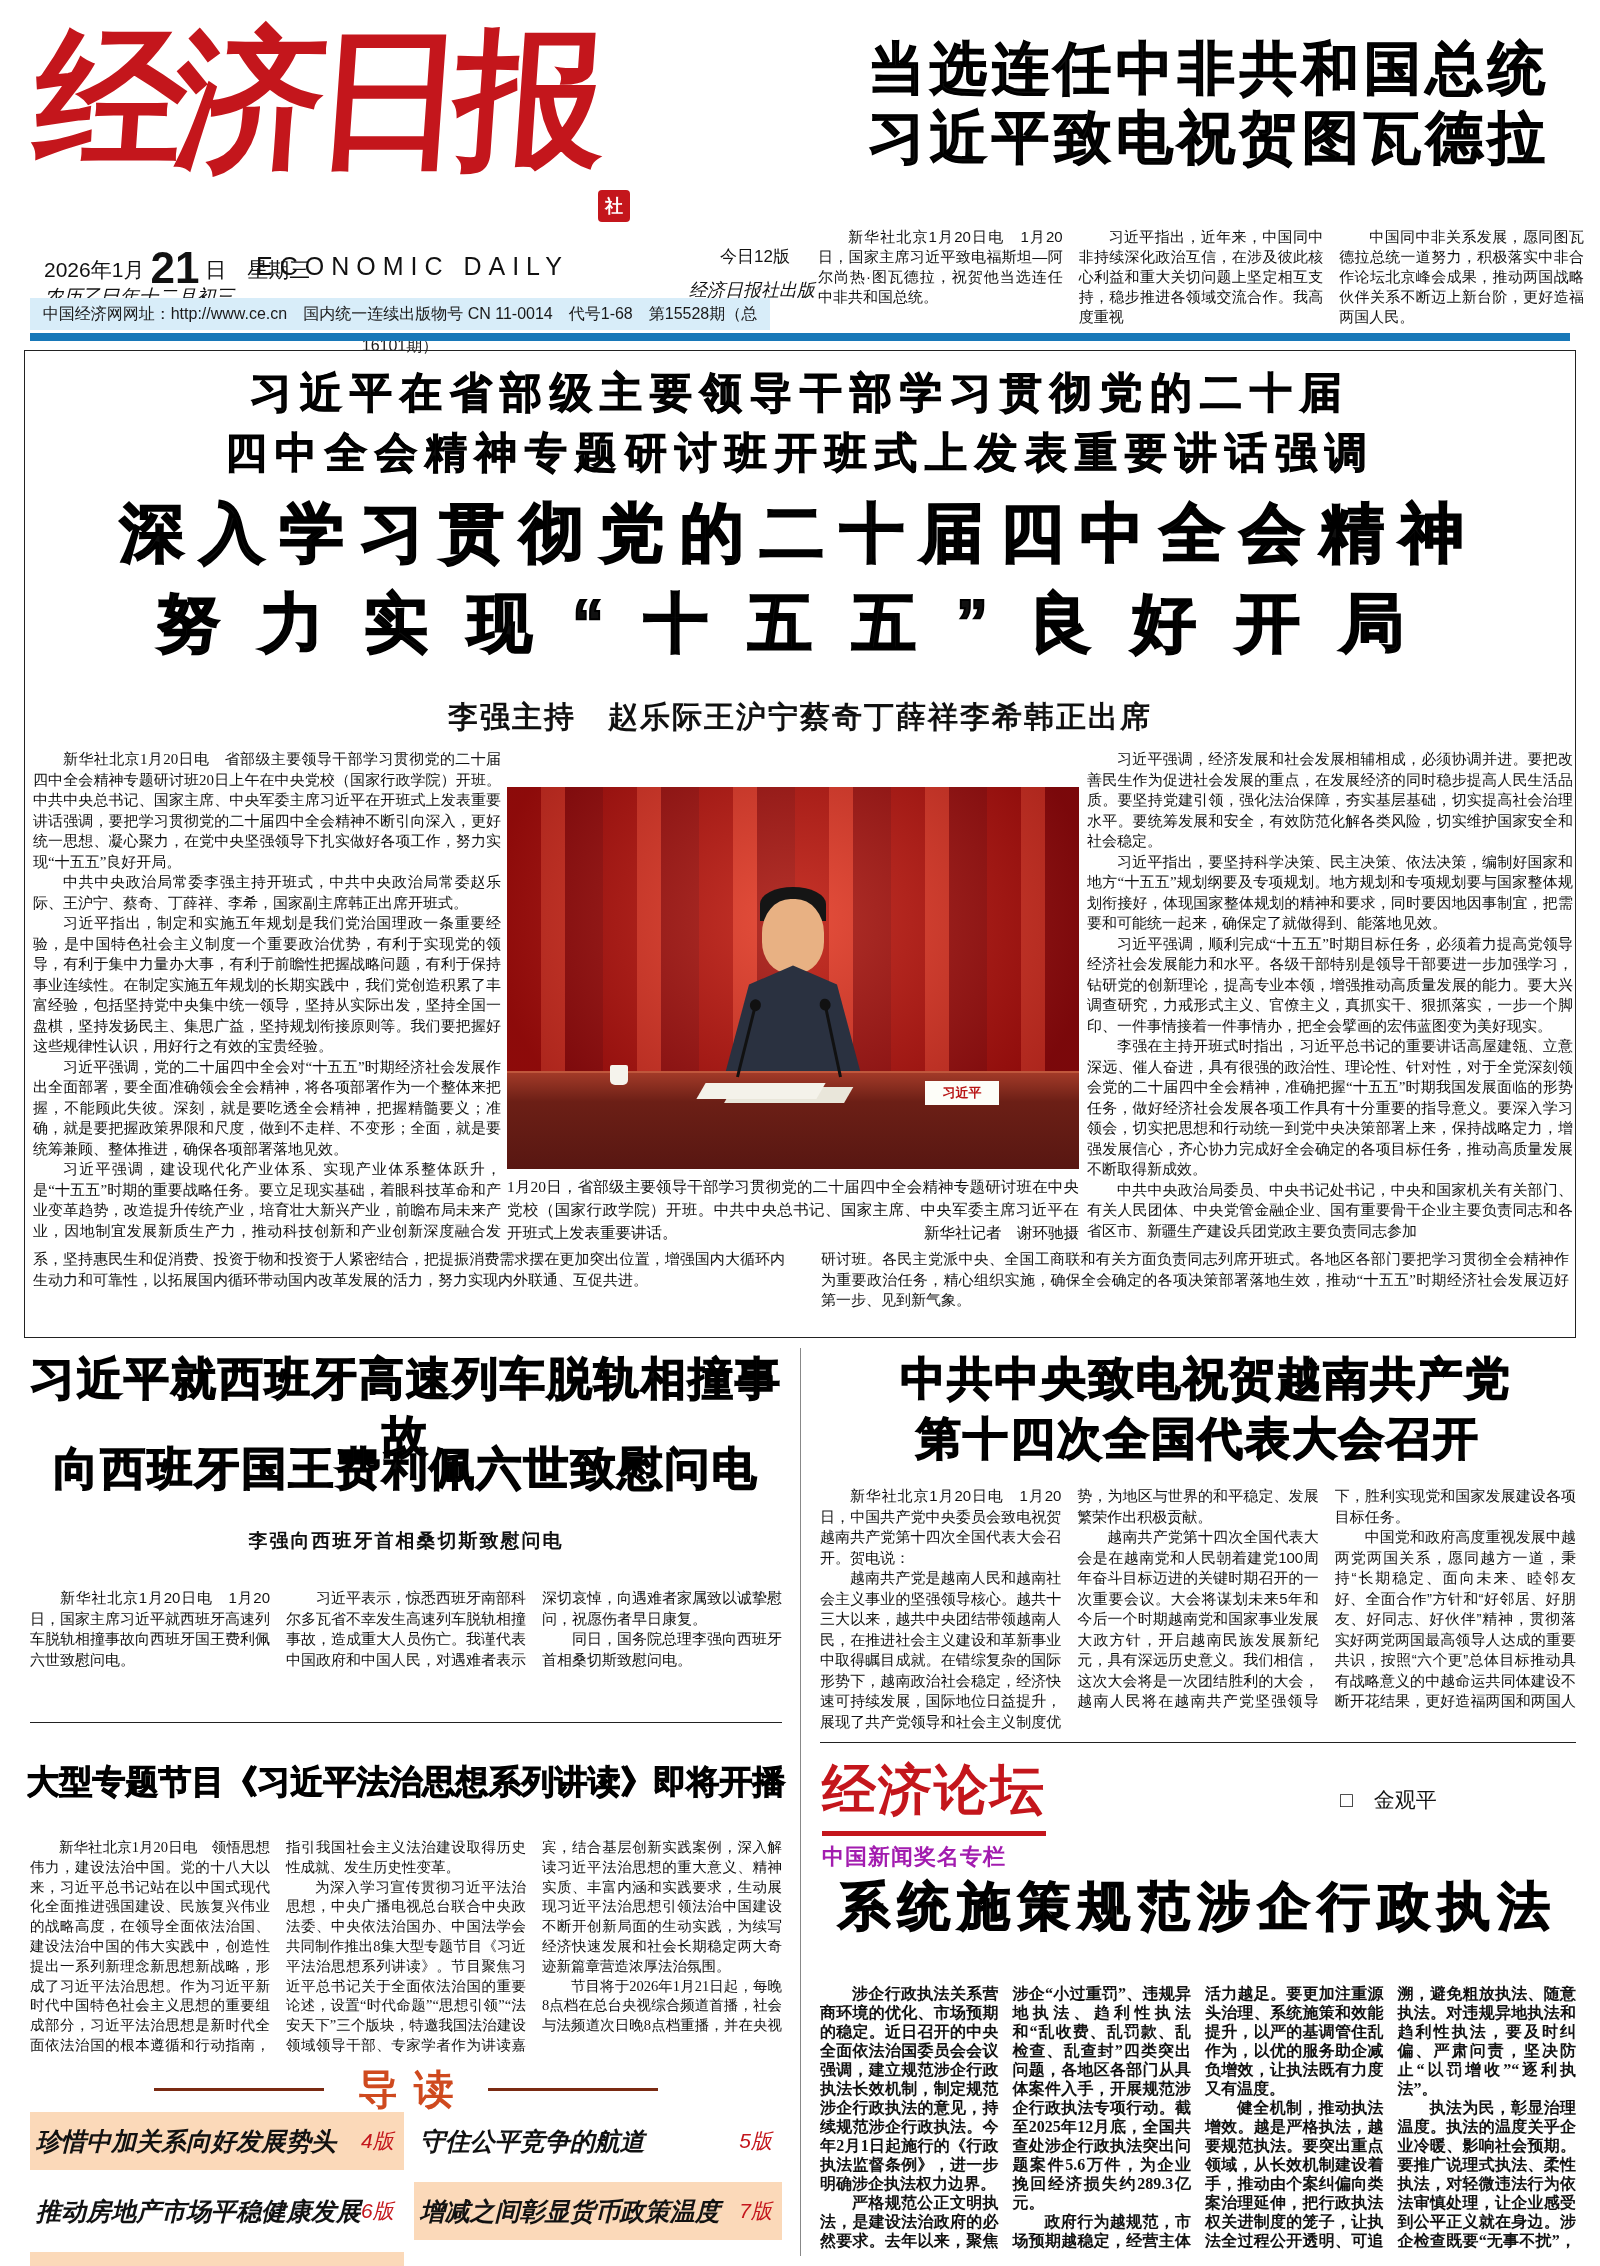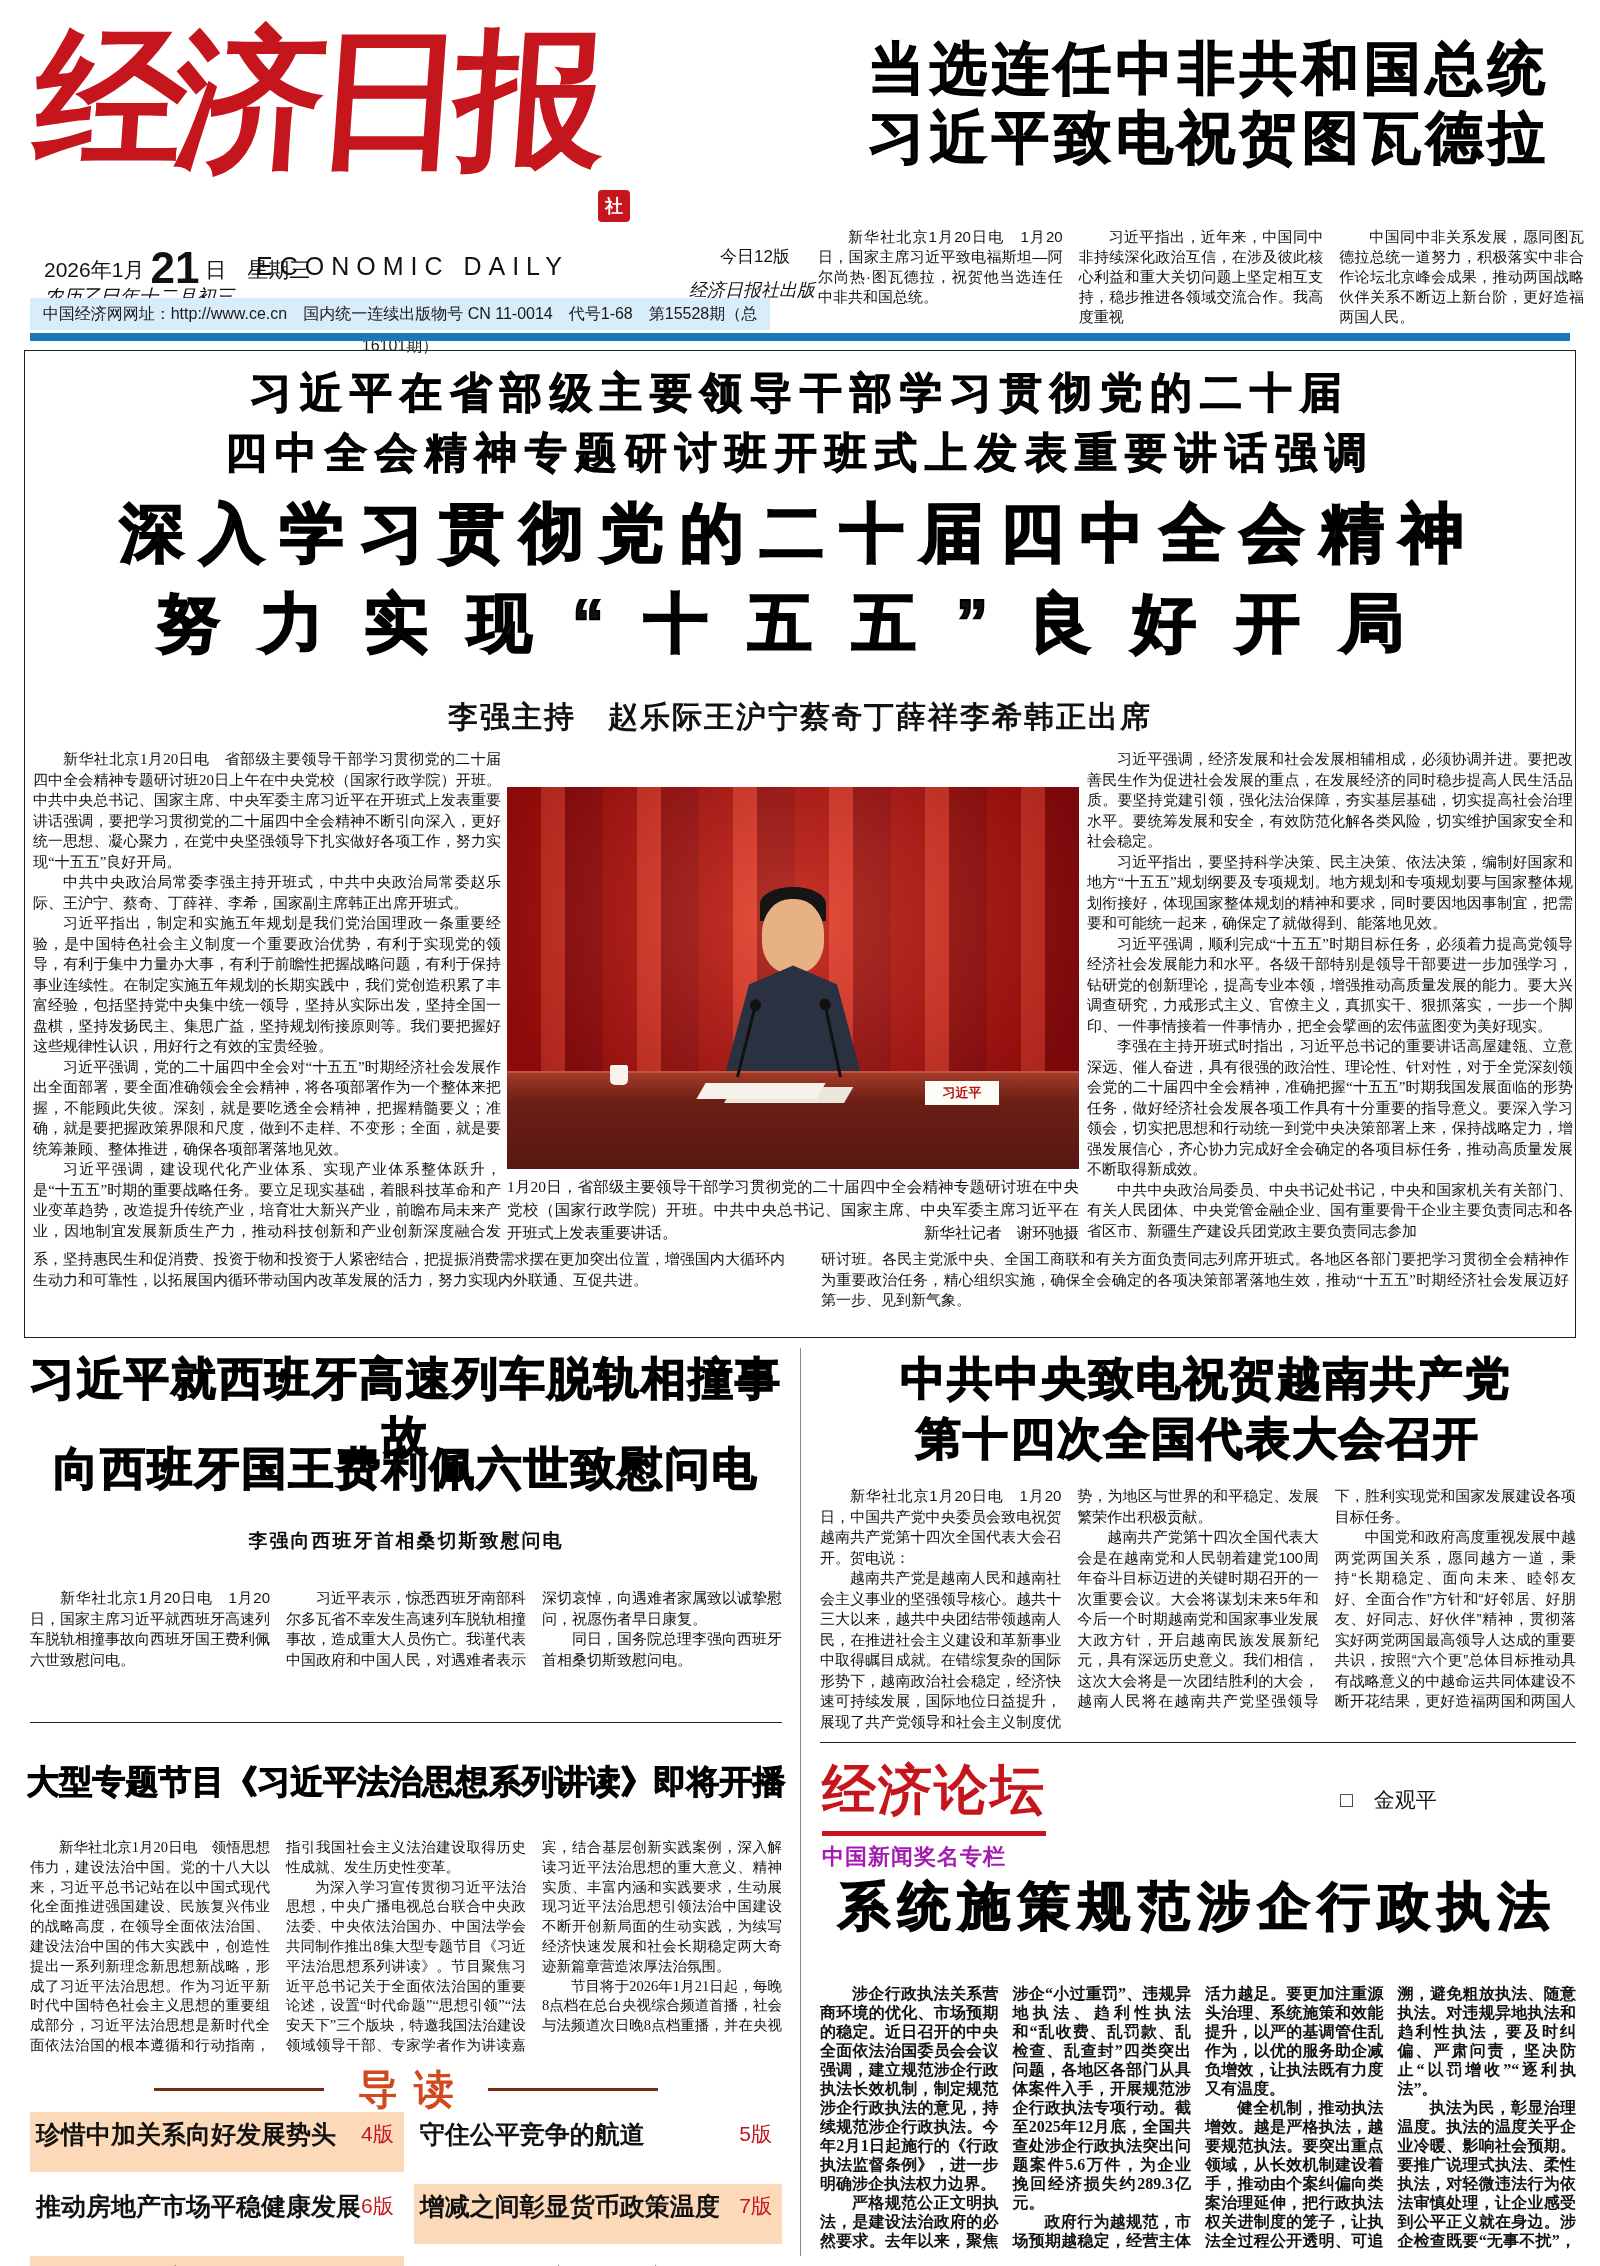--- a/index.html
+++ b/index.html
@@ -74,22 +74,22 @@
   .cols3{column-count:3;column-gap:16px;}
   .cols4{column-count:4;column-gap:14px;}
   .hrule{height:1px;background:#222;}
   
   .lawH{font-size:33px;font-weight:900;-webkit-text-stroke:1px #000;white-space:nowrap;}
   .lawbody{font-size:14.5px;line-height:19.8px;}
   .ddhead{display:flex;align-items:center;gap:18px;justify-content:center;}
   .ddhead .bar{flex:0 0 170px;height:3px;background:#7a2a12;}
   .ddtitle{font-size:40px;font-weight:900;color:#cf4a1f;letter-spacing:16px;text-indent:16px;}
   .ddgrid{display:grid;grid-template-columns:1fr 1fr;gap:12px 10px;}
-  .dd-cell{height:44px;display:flex;align-items:center;justify-content:space-between;
-           padding:0 10px 16px 6px;font-size:25px;font-weight:bold;white-space:nowrap;}
+  .dd-cell{height:58px;display:flex;align-items:center;justify-content:space-between;
+           padding:0 10px 0 6px;font-size:25px;font-weight:bold;white-space:nowrap;font-style:italic;}
   .dd-cell .pg{font-size:21px;font-weight:normal;color:#c4161c;}
   .dd-cell:nth-child(1),.dd-cell:nth-child(4),.dd-cell:nth-child(5){background:#fbd9b9;}
   
   .forumbrand{font-size:54px;font-weight:900;color:#c4161c;border-bottom:5px solid #c4161c;
               display:inline-block;padding-bottom:4px;letter-spacing:2px;}
   .forumsub{font-size:22px;font-weight:bold;color:#a21caf;margin-top:6px;letter-spacing:1px;}
   .author{font-size:21px;}
   .forumH{font-size:52px;font-weight:900;letter-spacing:8px;-webkit-text-stroke:1.5px #000;white-space:nowrap;}
   .forumbody{font-size:16px;line-height:19px;font-weight:bold;}
 </style>

